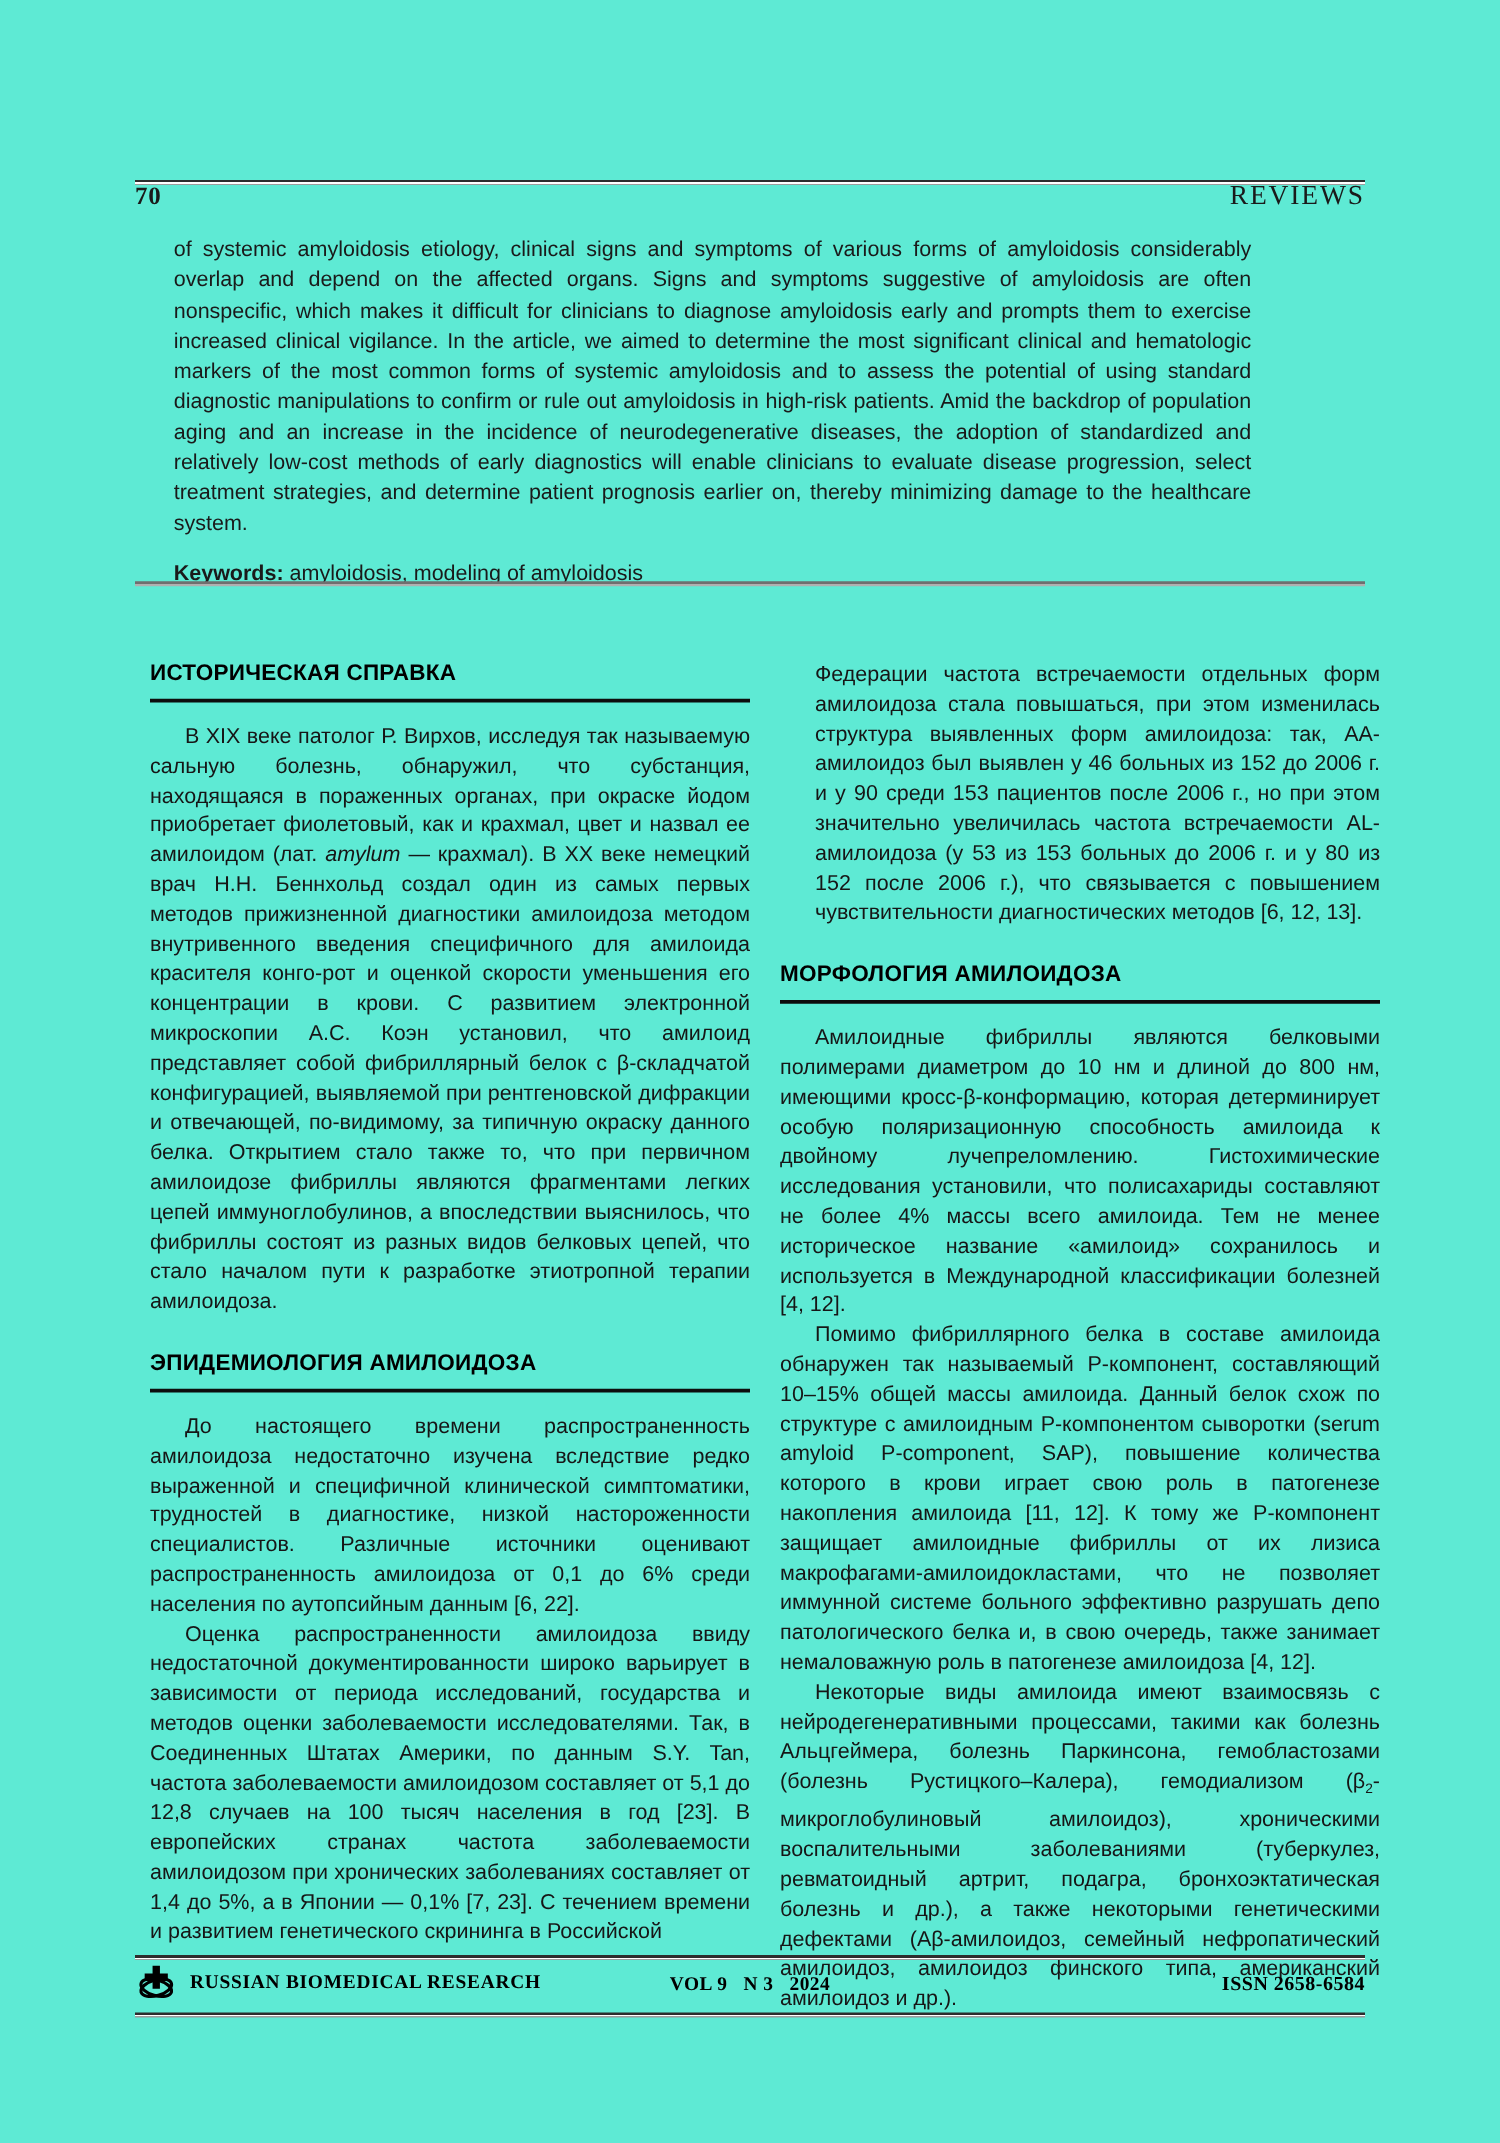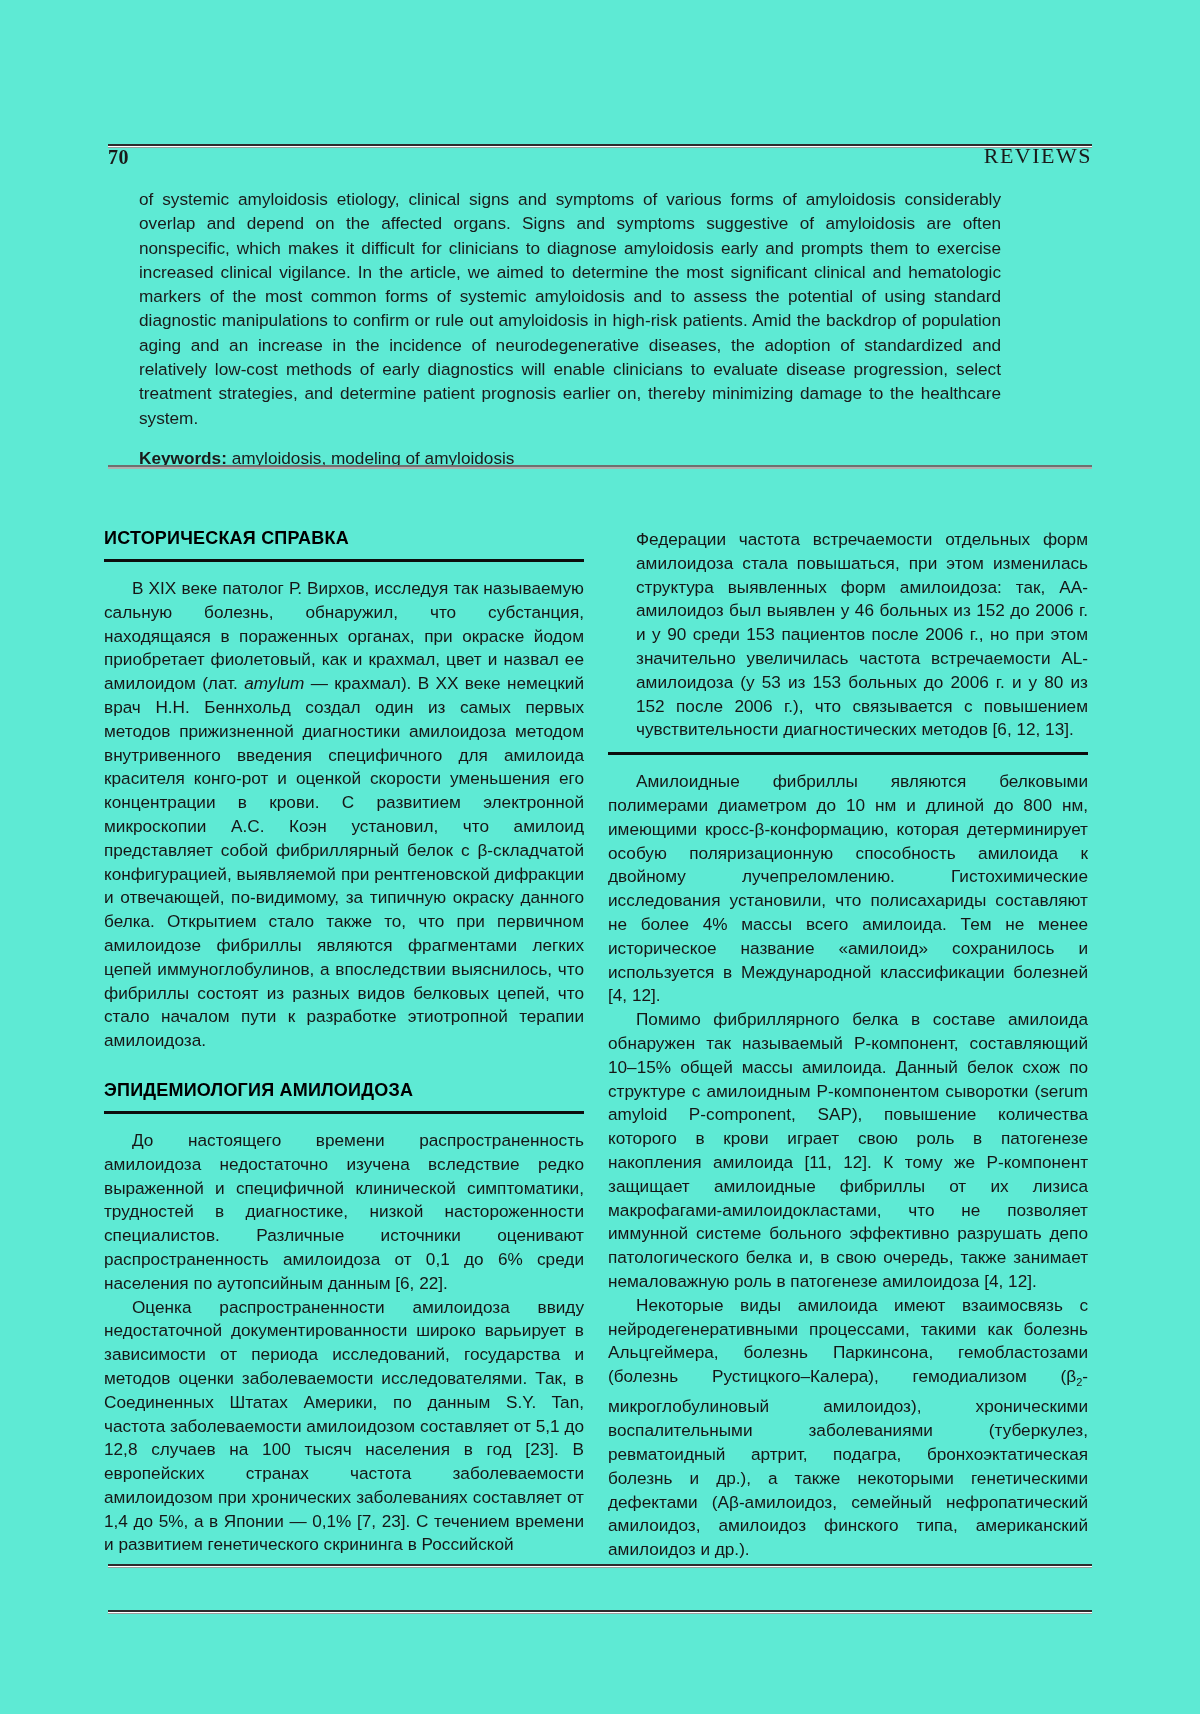--- a/index.html
+++ b/index.html
@@ -35,21 +35,21 @@
   .keywords { margin-top:13px !important; text-align:left; }
   .keywords .kw-label { font-weight:bold; }
 
   .divider-gray {
     position:absolute; top:465px; left:108px; width:984px; height:4px;
     background:linear-gradient(to bottom,#6f6f6f 0 2px,#b0b0b0 2px 4px);
   }
 
   
   .columns {
-    position:absolute; top:528px; left:104px; width:984px;
+    position:absolute; top:528px; left:120px; width:984px;
     display:flex; gap:24px;
   }
   .col { width:480px; }
   .section-heading {
     margin:0; font-size:18px; font-weight:bold; color:#000;
     letter-spacing:0.2px; font-family:"Liberation Sans", sans-serif;
   }
   .heading-rule { height:3px; background:#0d0d0d; margin:10px 0 15px 0; }
   .sect-gap { margin-top:27px; }
   p.body-p {
@@ -104,24 +104,43 @@
 
       <h2 class="section-heading sect-gap">ЭПИДЕМИОЛОГИЯ АМИЛОИДОЗА</h2>
       <div class="heading-rule"></div>
       <p class="body-p">До настоящего времени распространенность амилоидоза недостаточно изучена вследствие редко выраженной и специфичной клинической симптоматики, трудностей в диагностике, низкой настороженности специалистов. Различные источники оценивают распространенность амилоидоза от 0,1 до 6% среди населения по аутопсийным данным [6, 22].</p>
       <p class="body-p">Оценка распространенности амилоидоза ввиду недостаточной документированности широко варьирует в зависимости от периода исследований, государства и методов оценки заболеваемости исследователями. Так, в Соединенных Штатах Америки, по данным S.Y. Tan, частота заболеваемости амилоидозом составляет от 5,1 до 12,8 случаев на 100 тысяч населения в год [23]. В европейских странах частота заболеваемости амилоидозом при хронических заболеваниях составляет от 1,4 до 5%, а в Японии — 0,1% [7, 23]. С течением времени и развитием генетического скрининга в Российской</p>
     </div>
 
     <div class="col">
       <p class="body-p no-indent">Федерации частота встречаемости отдельных форм амилоидоза стала повышаться, при этом изменилась структура выявленных форм амилоидоза: так, АА-амилоидоз был выявлен у 46 больных из 152 до 2006 г. и у 90 среди 153 пациентов после 2006 г., но при этом значительно увеличилась частота встречаемости AL-амилоидоза (у 53 из 153 больных до 2006 г. и у 80 из 152 после 2006 г.), что связывается с повышением чувствительности диагностических методов [6, 12, 13].</p>
 
+      <h2 class="section-heading sect-gap">МОРФОЛОГИЯ АМИЛОИДОЗА</h2>
       <div class="heading-rule"></div>
       <p class="body-p">Амилоидные фибриллы являются белковыми полимерами диаметром до 10 нм и длиной до 800 нм, имеющими кросс-β-конформацию, которая детерминирует особую поляризационную способность амилоида к двойному лучепреломлению. Гистохимические исследования установили, что полисахариды составляют не более 4% массы всего амилоида. Тем не менее историческое название «амилоид» сохранилось и используется в Международной классификации болезней [4, 12].</p>
       <p class="body-p">Помимо фибриллярного белка в составе амилоида обнаружен так называемый Р-компонент, составляющий 10–15% общей массы амилоида. Данный белок схож по структуре с амилоидным Р-компонентом сыворотки (serum amyloid P-component, SAP), повышение количества которого в крови играет свою роль в патогенезе накопления амилоида [11, 12]. К тому же Р-компонент защищает амилоидные фибриллы от их лизиса макрофагами-амилоидокластами, что не позволяет иммунной системе больного эффективно разрушать депо патологического белка и, в свою очередь, также занимает немаловажную роль в патогенезе амилоидоза [4, 12].</p>
       <p class="body-p">Некоторые виды амилоида имеют взаимосвязь с нейродегенеративными процессами, такими как болезнь Альцгеймера, болезнь Паркинсона, гемобластозами (болезнь Рустицкого–Калера), гемодиализом (β<sub>2</sub>-микроглобулиновый амилоидоз), хроническими воспалительными заболеваниями (туберкулез, ревматоидный артрит, подагра, бронхоэктатическая болезнь и др.), а также некоторыми генетическими дефектами (Аβ-амилоидоз, семейный нефропатический амилоидоз, амилоидоз финского типа, американский амилоидоз и др.).</p>
     </div>
 
   </div>
 
   <div class="rule-double footer-rule-top"></div>
+  <div class="footer">
+    <div class="footer-left">
+      <span>
+        <svg class="logo-svg" width="34" height="32" viewBox="0 0 40 38" xmlns="http://www.w3.org/2000/svg">
+          <g fill="#000000">
+            <path d="M16.5 3h7v7.5H31v7h-7.5V25h-7v-7.5H9v-7h7.5z"></path>
+          </g>
+          <g fill="none" stroke="#000000" stroke-width="3">
+            <ellipse cx="20" cy="24" rx="15" ry="7.5" transform="rotate(-16 20 24)"></ellipse>
+            <ellipse cx="20" cy="24" rx="15" ry="7.5" transform="rotate(16 20 24)"></ellipse>
+          </g>
+        </svg>
+      </span>
+      <span class="journal-name">RUSSIAN BIOMEDICAL RESEARCH</span>
+    </div>
+    <span class="volume-info">VOL 9   N 3   2024</span>
+    <span class="issn">ISSN 2658-6584</span>
+  </div>
   <div class="rule-double footer-rule-bottom"></div>
 
 </div>
 
 </body></html>

